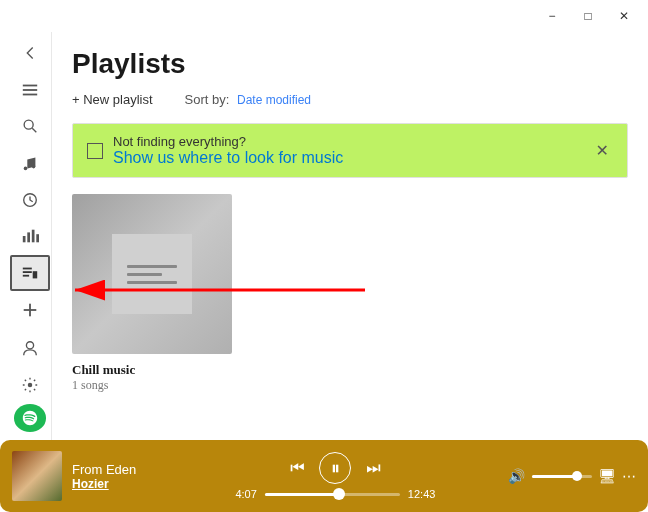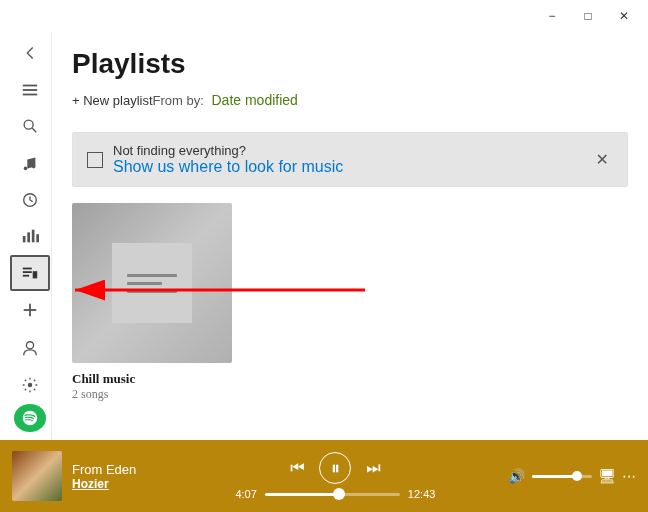--- a/index.html
+++ b/index.html
@@ -114,48 +114,48 @@
     .page-title {
       font-size: 28px;
       font-weight: 600;
       color: #1a1a1a;
       margin-bottom: 12px;
     }
 
     .toolbar {
       display: flex;
       align-items: center;
-      gap: 0;
-      margin-bottom: 24px;
+      gap: 32px;
+      margin-bottom: 16px;
     }
     .new-playlist-btn {
       display: flex;
       align-items: center;
       gap: 4px;
       cursor: pointer;
       color: #333;
       font-size: 13px;
       background: none;
       border: none;
     }
     .sort-by {
       font-size: 13px;
       color: #555;
     }
     .sort-link {
-      color: #4d7c0f;
-      cursor: pointer;
-      font-size: 14px;
+      color: #3b82f6;
+      cursor: pointer;
+      font-size: 12px;
     }
 
     
     .banner {
       display: flex;
       align-items: center;
-      background: #e5e5e5;
+      background: #bef264;
       border: 1px solid #e0e0e0;
       padding: 10px 14px;
       margin-bottom: 16px;
       border-radius: 2px;
     }
     .banner-icon {
       width: 16px;
       height: 16px;
       border: 1px solid #555;
       margin-right: 10px;
@@ -264,20 +264,21 @@
 
     
     .now-playing-bar {
       height: 72px;
       background: #b8860b;
       display: flex;
       align-items: center;
       padding: 0 12px;
       gap: 10px;
       flex-shrink: 0;
+      border-radius: 10px;
     }
     .np-album-art {
       width: 50px;
       height: 50px;
       background: linear-gradient(135deg, #8B4513, #DEB887, #556B2F);
       flex-shrink: 0;
       border-radius: 2px;
     }
     .np-track-info {
       min-width: 90px;
@@ -499,21 +500,21 @@
           </svg>
       </div>
     </div>
 
     <div class="content">
       <h1 class="page-title">Playlists</h1>
 
       <div class="toolbar">
         <button class="new-playlist-btn">+ New playlist</button>
         <span class="sort-by">
-          <span>From by:</span>
+          <span>Sort by:</span>
           <span class="sort-link" style="margin-left:4px;">Date modified</span>
         </span>
       </div>
 
       <div class="banner">
         <div class="banner-icon"></div>
         <div class="banner-text">
           <div class="title">Not finding everything?</div>
           <div class="link">Show us where to look for music</div>
         </div>
@@ -529,21 +530,21 @@
               <div class="playlist-thumb-inner">
                 <div class="thumb-lines">
                   <div class="thumb-line"></div>
                   <div class="thumb-line short"></div>
                   <div class="thumb-line"></div>
                 </div>
               </div>
             </div>
           </div>
           <div class="playlist-name">Chill music</div>
-          <div class="playlist-songs">2 songs</div>
+          <div class="playlist-songs">1 songs</div>
         </div>
       </div>
     </div>
   </div>
 
   <div class="now-playing-bar">
     <div class="np-album-art"></div>
     <div class="np-track-info">
       <div class="np-track-name">From Eden</div>
       <div class="np-artist">Hozier</div>

